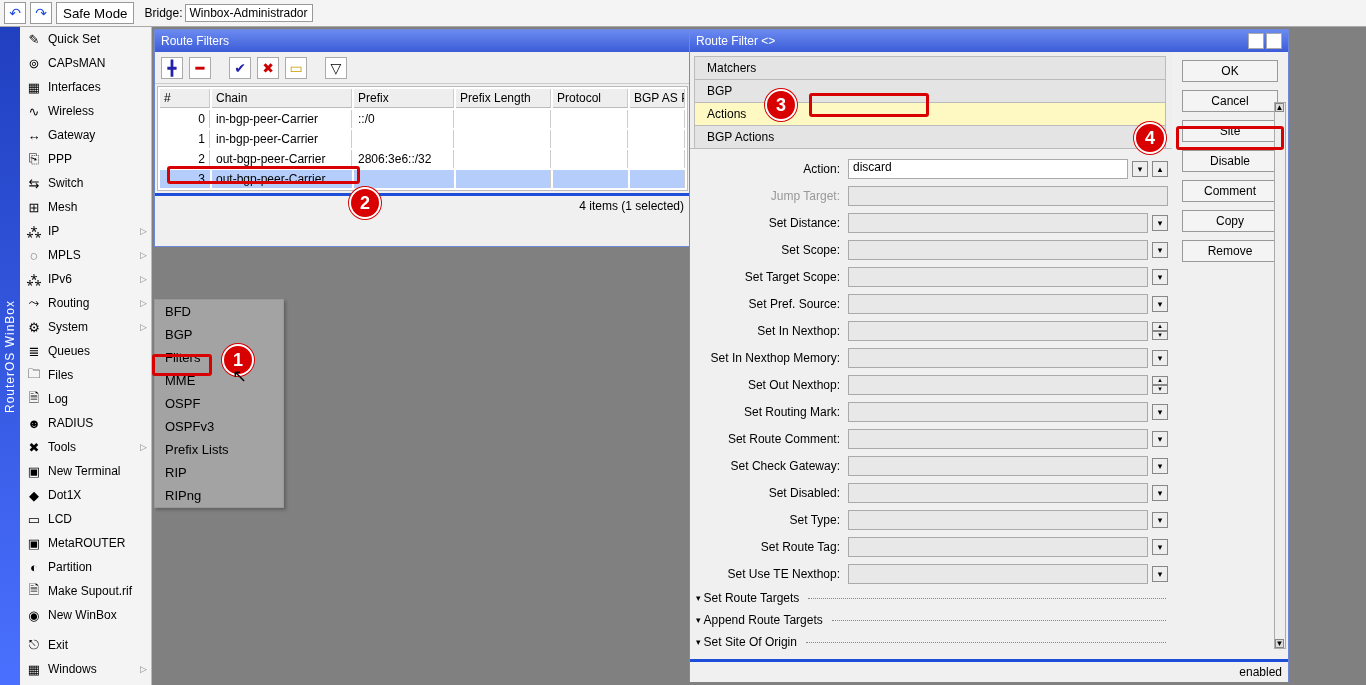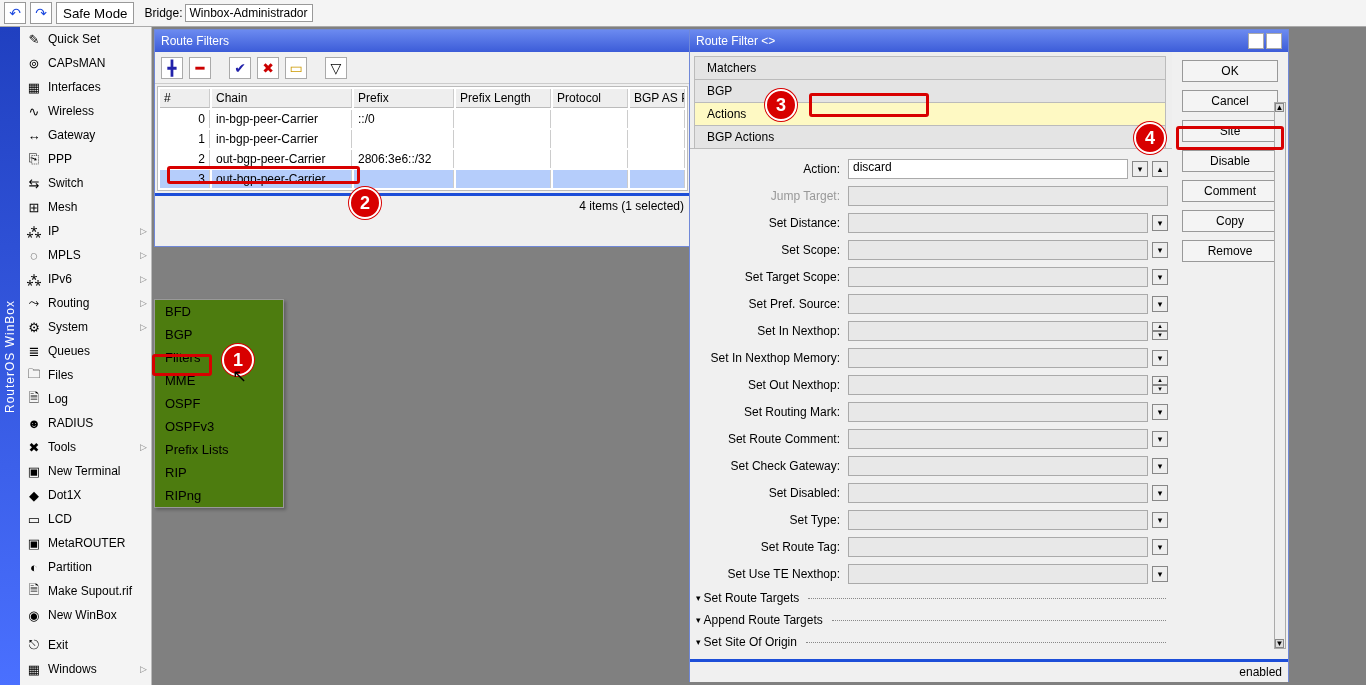--- a/index.html
+++ b/index.html
@@ -31,21 +31,21 @@
   .win-title{ height:22px; background:linear-gradient(#6b8af0,#3c5cd8); color:#fff; padding:2px 6px; display:flex; align-items:center; justify-content:space-between; font-size:12px;}
   .win-tb{ height:32px; display:flex; align-items:center; gap:6px; padding:2px 6px; border-bottom:1px solid #ccc; background:#f0f0f0;}
   .tbbtn{ width:22px; height:22px; border:1px solid #aaa; background:#fff; display:flex; align-items:center; justify-content:center; font-size:14px;}
   .table{ background:#fff; border:1px solid #bbb; margin:2px;}
   .table th,.table td{ border-right:1px solid #ccc; padding:2px 4px; text-align:left; font-size:12px; white-space:nowrap; overflow:hidden;}
   .table th{ background:#eee; border-bottom:1px solid #bbb; font-weight:normal;}
   .rowsel{ background:#b5cdfb !important;}
   .status{ padding:3px 6px; border-top:3px solid #1d4ed8; background:#f0f0f0;text-align:right;}
 
   
-  .popup{ position:absolute; background:#4d7c0f; border:1px solid #999; box-shadow:2px 2px 3px rgba(0,0,0,.25); min-width:130px;}
+  .popup{ position:absolute; background:#a3a3a3; border:1px solid #999; box-shadow:2px 2px 3px rgba(0,0,0,.25); min-width:130px;}
   .popup .pi{ padding:4px 10px; font-size:13px;}
 
   
   .dlgbtn{ width:96px; height:22px; border:1px solid #999; background:#f4f4f4; margin-bottom:8px; display:flex; align-items:center; justify-content:center;}
 
   .tabbar{ display:flex; gap:0; padding:4px 4px 0 4px; border-bottom:1px solid #bbb; background:#eee;flex-direction:column;}
   .tab{ padding:4px 12px; border:1px solid #bbb; border-bottom:none; background:#e4e4e4; margin-right:2px;}
   .tab.active{ background:#fef9c3;}
   .form{ padding:6px 4px; background:#f0f0f0;}
   .frow{ display:flex; align-items:center; height:27px; gap:4px;}

